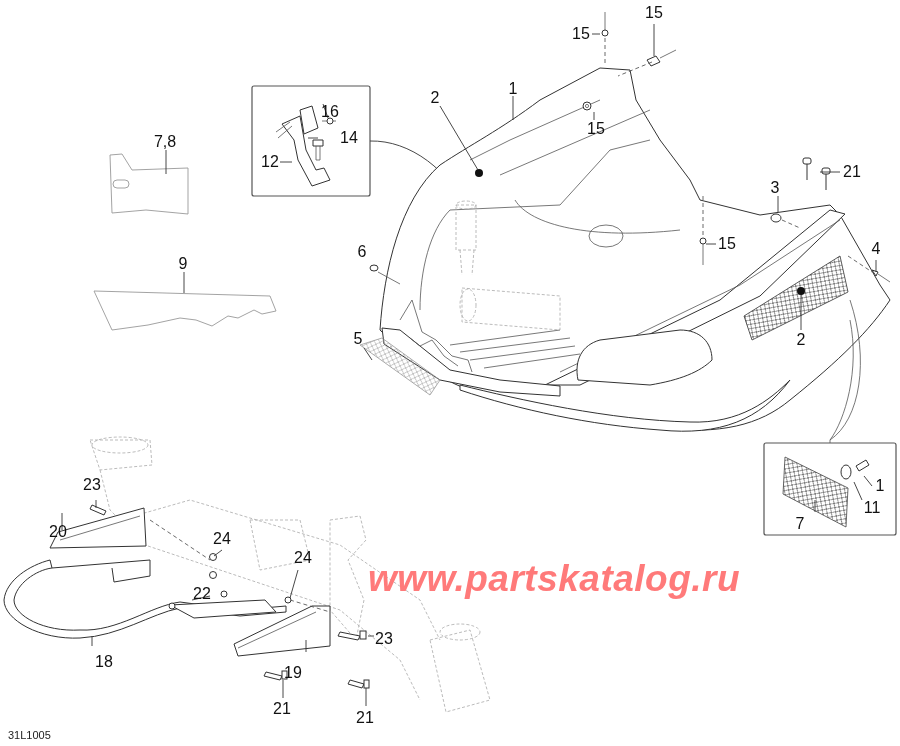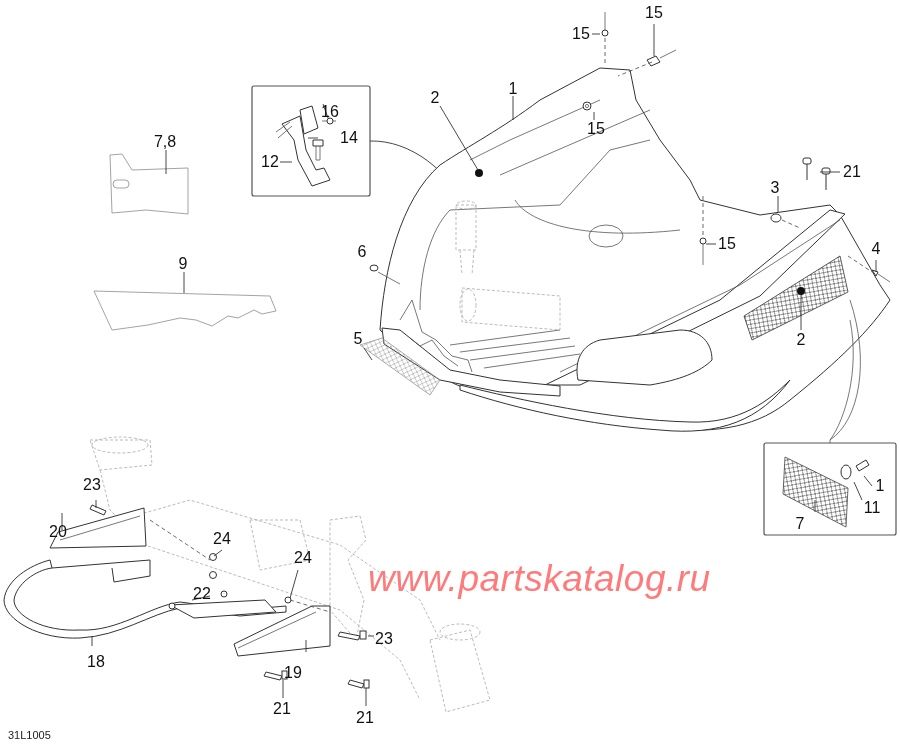--- a/index.html
+++ b/index.html
@@ -3,21 +3,21 @@
 <meta charset="utf-8">
 <style>
   html, body { margin: 0; padding: 0; background: #ffffff; }
   body { width: 900px; height: 746px; position: relative; overflow: hidden;
          font-family: "Liberation Sans", sans-serif; }
   #diagram { position: absolute; left: 0; top: 0; width: 900px; height: 746px; }
   .callout { position: absolute; font-family: "Liberation Sans", sans-serif;
              font-size: 16px; color: #111; line-height: 1; white-space: nowrap;
              transform: translate(-50%, -50%); cursor: pointer; }
   .watermark { position: absolute; left: 368px; top: 558px;
-               font-family: "Liberation Sans", sans-serif; font-weight: normal;
+               font-family: "Liberation Sans", sans-serif; font-weight: bold;
                font-style: italic; font-size: 37px; color: #ff7a7a;
                letter-spacing: 0.5px; white-space: nowrap; }
   .figure-id { position: absolute; left: 8px; top: 729px; font-size: 11px; color: #222;
                font-family: "Liberation Sans", sans-serif; }
   .thin { fill: none; stroke: #555; stroke-width: 0.8; }
   .ghost { fill: none; stroke: #aaa; stroke-width: 0.8; stroke-dasharray: 3 2; }
   .leader { fill: none; stroke: #333; stroke-width: 0.9; }
   .dashlead { fill: none; stroke: #444; stroke-width: 0.8; stroke-dasharray: 4 3; }
   .part { fill: #fff; stroke: #333; stroke-width: 1; }
   .lightpart { fill: #fff; stroke: #999; stroke-width: 0.9; }
@@ -229,21 +229,21 @@
 <div class="callout" style="left:800px;top:524px">7</div>
 <div class="callout" style="left:880px;top:486px">1</div>
 <div class="callout" style="left:872px;top:508px">11</div>
 <div class="callout" style="left:270px;top:162px">12</div>
 <div class="callout" style="left:349px;top:138px">14</div>
 <div class="callout" style="left:581px;top:34px">15</div>
 <div class="callout" style="left:654px;top:13px">15</div>
 <div class="callout" style="left:727px;top:244px">15</div>
 <div class="callout" style="left:330px;top:112px">16</div>
 <div class="callout" style="left:596px;top:129px">15</div>
-<div class="callout" style="left:96px;top:662px">18</div>
+<div class="callout" style="left:104px;top:662px">18</div>
 <div class="callout" style="left:293px;top:673px">19</div>
 <div class="callout" style="left:58px;top:532px">20</div>
 <div class="callout" style="left:282px;top:709px">21</div>
 <div class="callout" style="left:365px;top:718px">21</div>
 <div class="callout" style="left:202px;top:594px">22</div>
 <div class="callout" style="left:92px;top:485px">23</div>
 <div class="callout" style="left:384px;top:639px">23</div>
 <div class="callout" style="left:222px;top:539px">24</div>
 <div class="callout" style="left:303px;top:558px">24</div>
 <div class="callout" style="left:852px;top:172px">21</div>

